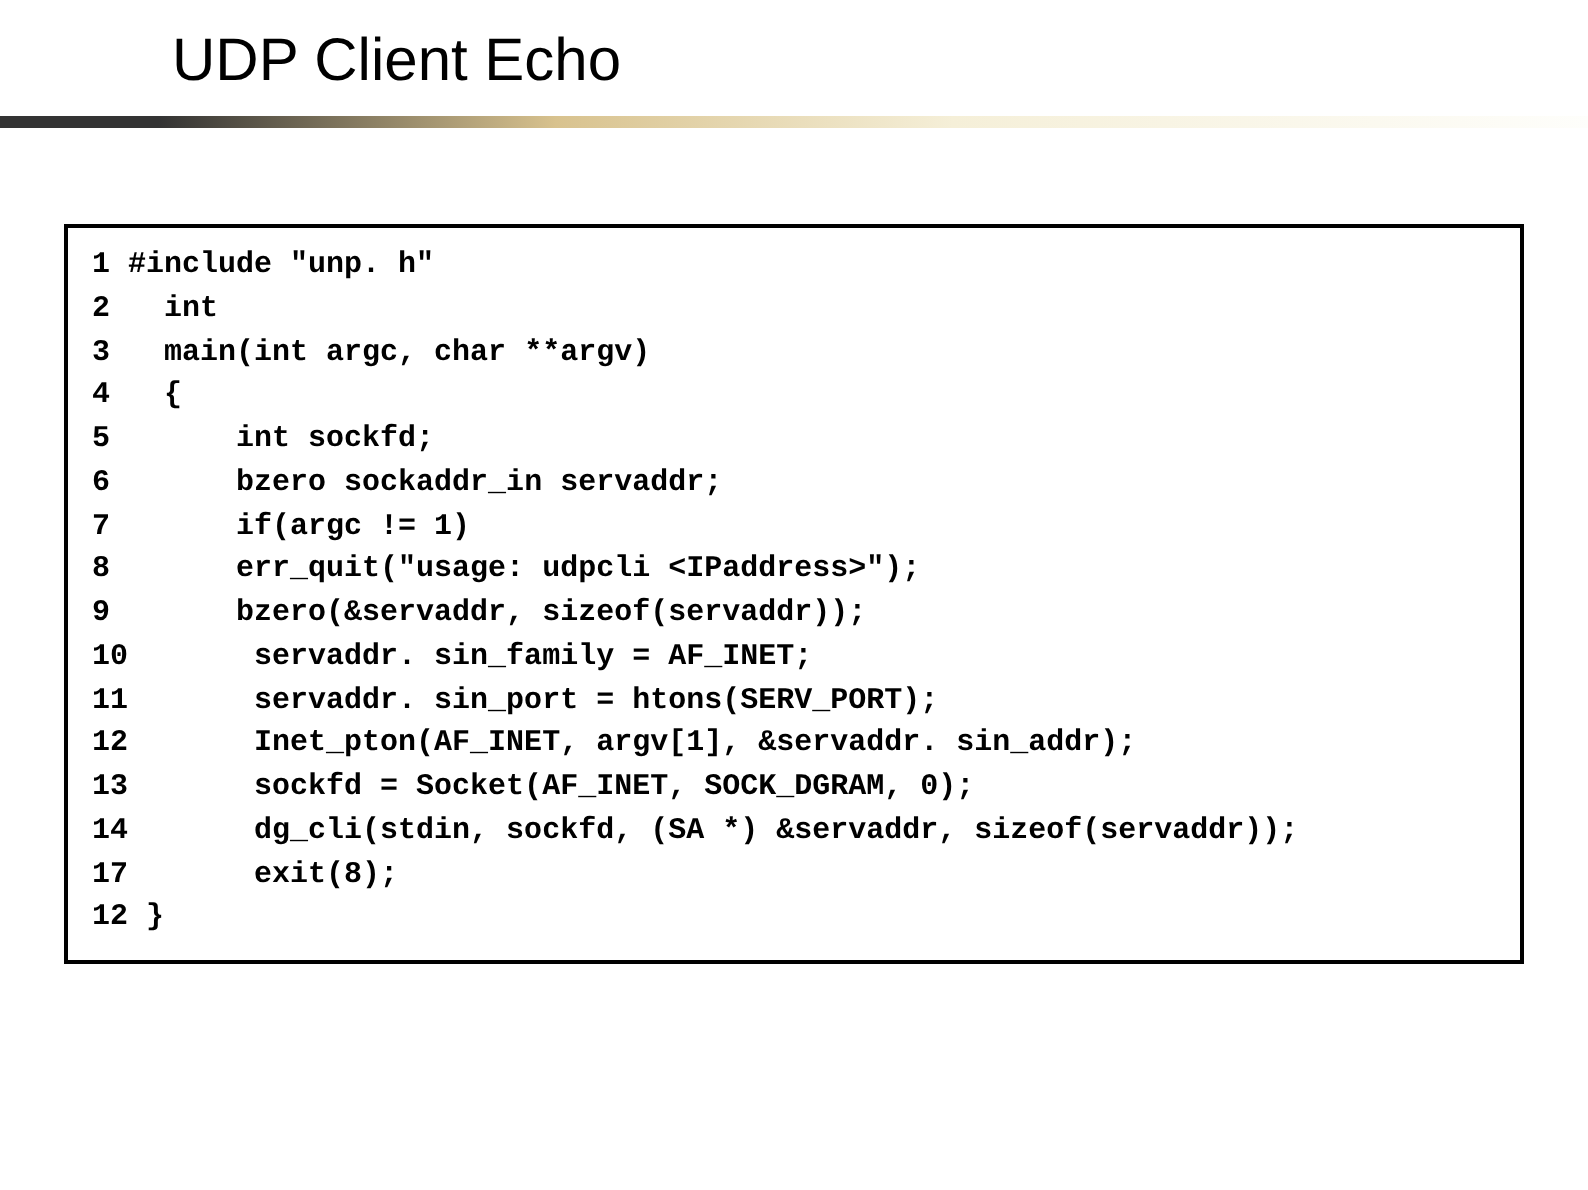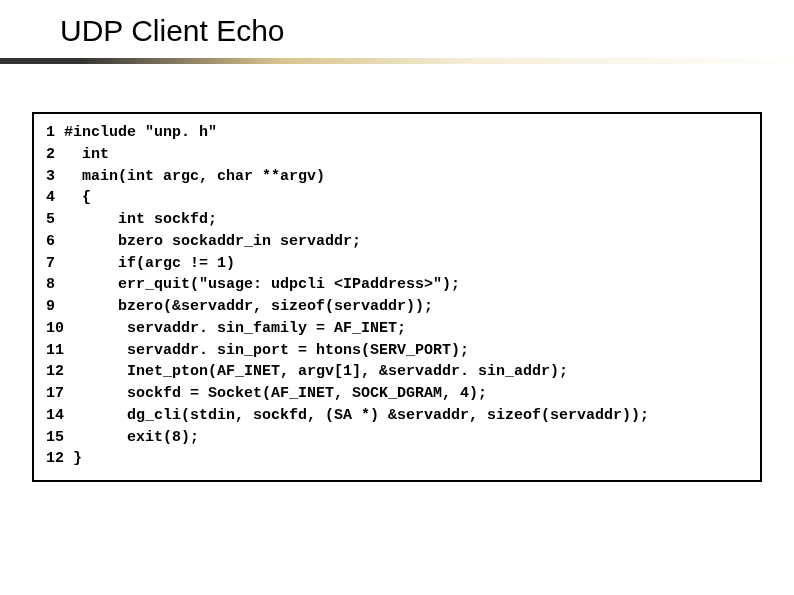--- a/index.html
+++ b/index.html
@@ -7,21 +7,21 @@
     width: 794px;
     height: 595px;
     background: #fff;
     font-family: Arial, Helvetica, sans-serif;
     position: relative;
   }
   .title {
     font-size: 30px;
     font-weight: 400;
     color: #000;
-    padding: 14px 0 0 60px;
+    padding: 14px 0 0 86px;
   }
   .divider {
     margin-top: 10px;
     height: 6px;
     width: 100%;
     background: linear-gradient(to right, #333 0%, #333 10%, #d8c28e 35%, #f5efd8 60%, #fefefb 100%);
   }
   .code-box {
     margin: 48px 32px 0 32px;
     border: 2px solid #000;
@@ -47,16 +47,16 @@
 <span class="ln"><span>3</span> <span>  main(int argc, char **argv)</span></span>
 <span class="ln"><span>4</span> <span>  {</span></span>
 <span class="ln"><span>5</span> <span>      int sockfd;</span></span>
 <span class="ln"><span>6</span> <span>      bzero sockaddr_in servaddr;</span></span>
 <span class="ln"><span>7</span> <span>      if(argc != 1)</span></span>
 <span class="ln"><span>8</span> <span>      err_quit("usage: udpcli &lt;IPaddress&gt;");</span></span>
 <span class="ln"><span>9</span> <span>      bzero(&amp;servaddr, sizeof(servaddr));</span></span>
 <span class="ln"><span>10</span> <span>      servaddr. sin_family = AF_INET;</span></span>
 <span class="ln"><span>11</span> <span>      servaddr. sin_port = htons(SERV_PORT);</span></span>
 <span class="ln"><span>12</span> <span>      Inet_pton(AF_INET, argv[1], &amp;servaddr. sin_addr);</span></span>
-<span class="ln"><span>17</span> <span>      sockfd = Socket(AF_INET, SOCK_DGRAM, 4);</span></span>
+<span class="ln"><span>13</span> <span>      sockfd = Socket(AF_INET, SOCK_DGRAM, 0);</span></span>
 <span class="ln"><span>14</span> <span>      dg_cli(stdin, sockfd, (SA *) &amp;servaddr, sizeof(servaddr));</span></span>
-<span class="ln"><span>15</span> <span>      exit(8);</span></span>
+<span class="ln"><span>17</span> <span>      exit(8);</span></span>
 <span class="ln"><span>12</span> <span>}</span></span></div>
 
 </body></html>

